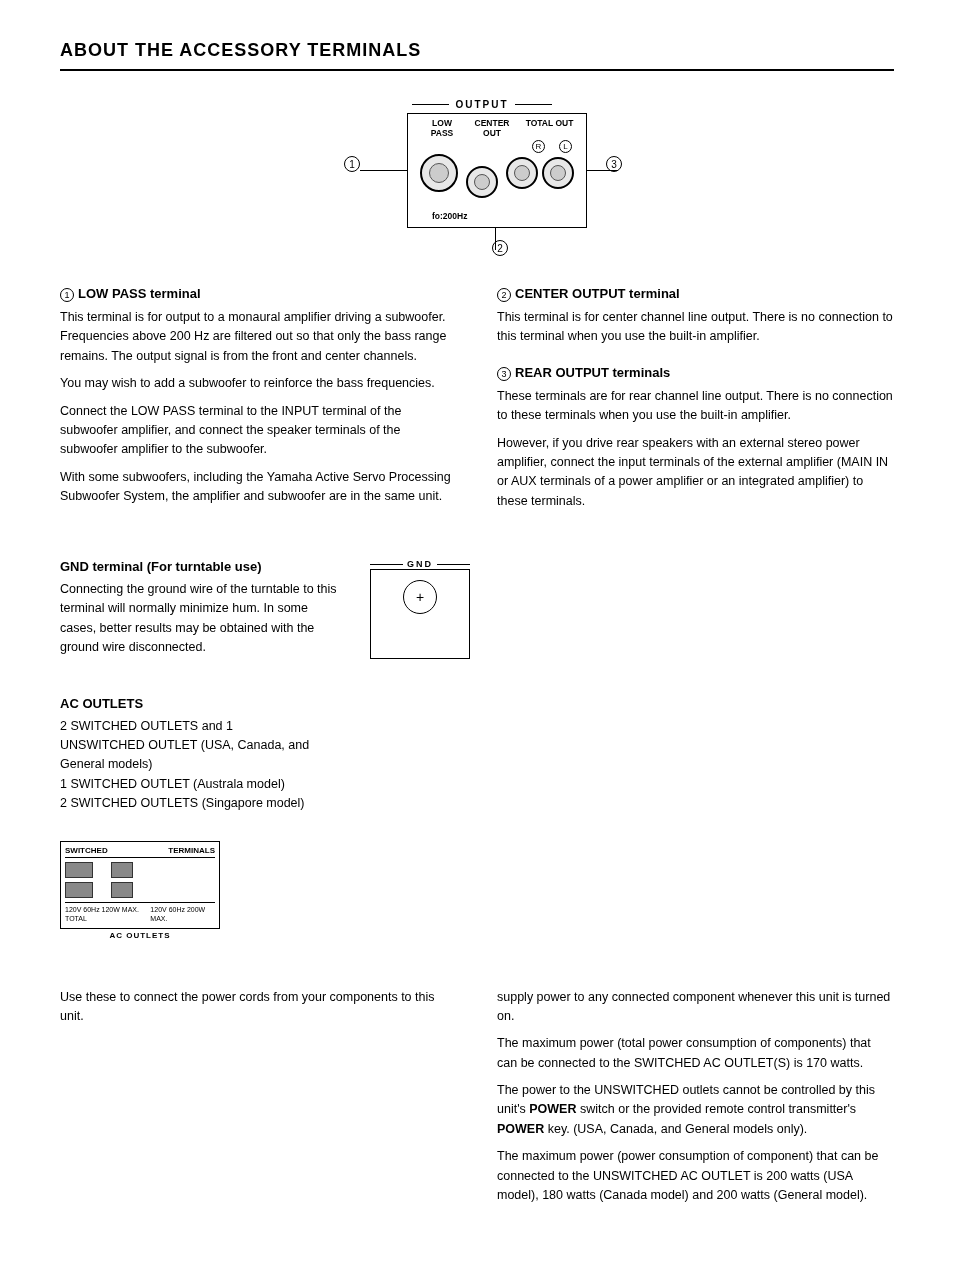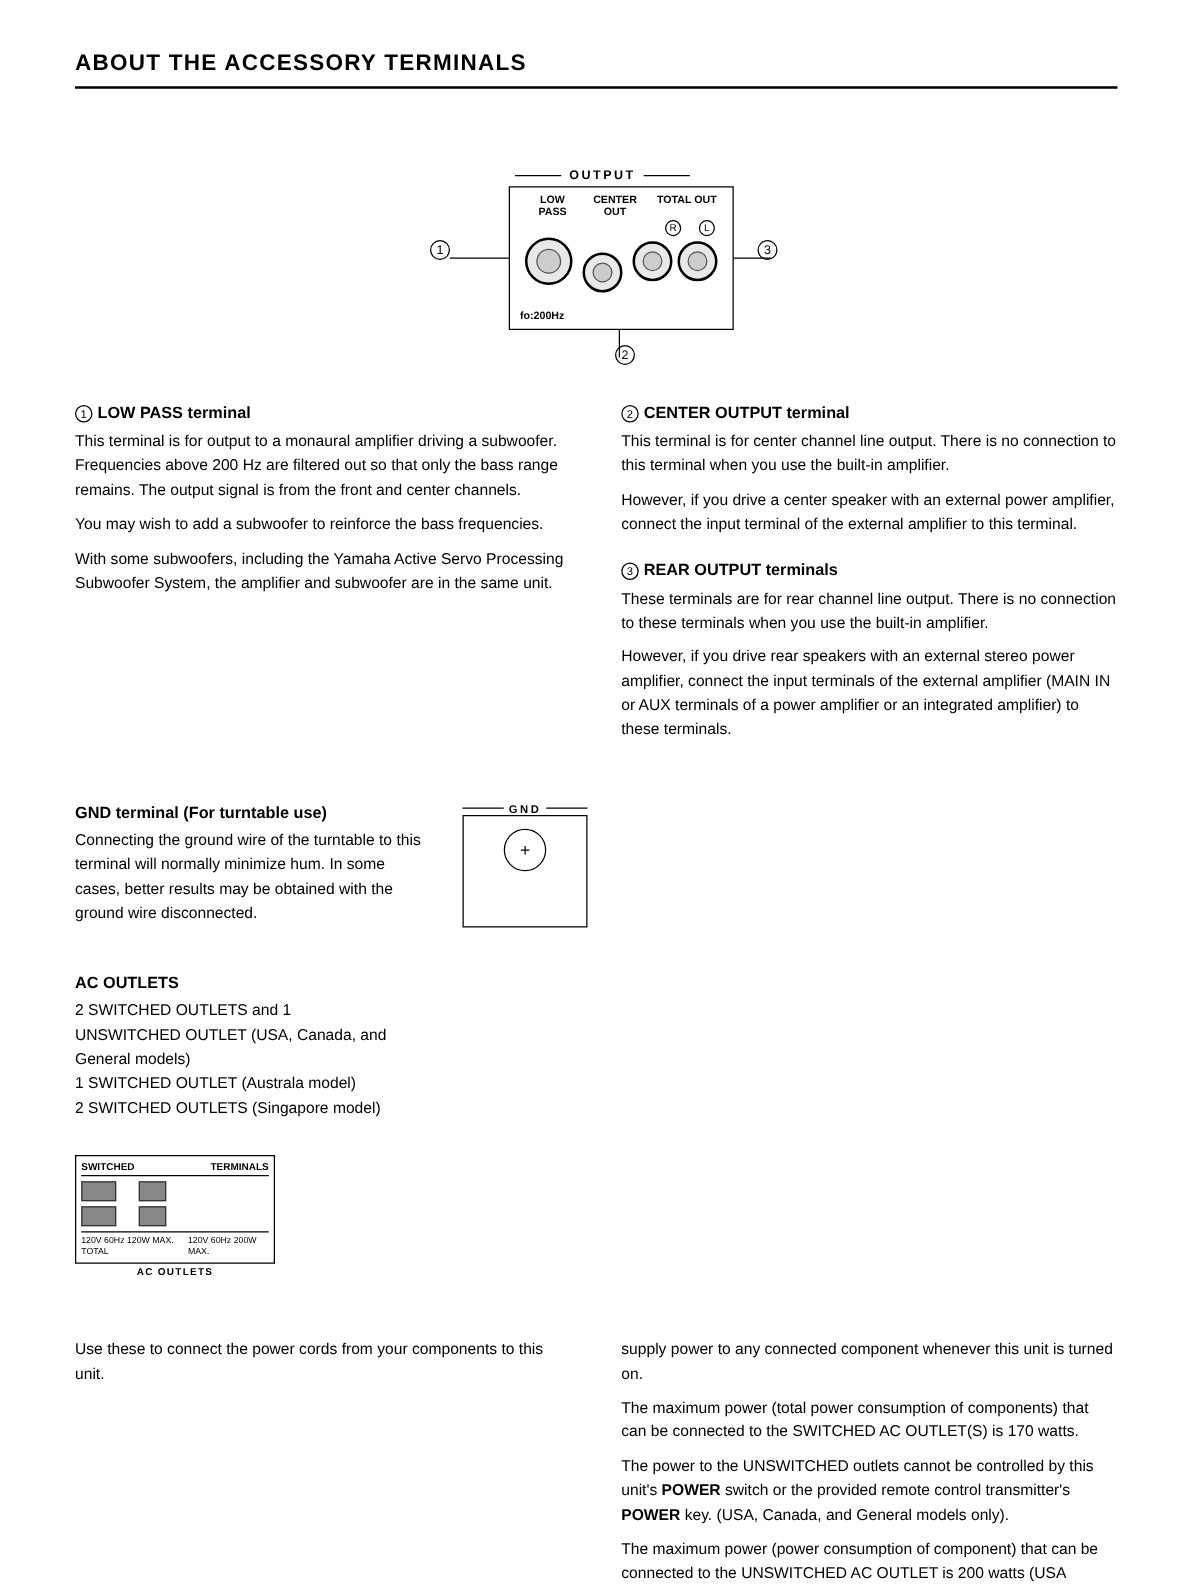--- a/index.html
+++ b/index.html
@@ -26,21 +26,20 @@
     .diagram-container {
       display: flex;
       justify-content: center;
       margin-bottom: 30px;
     }
 
     .diagram {
       position: relative;
       width: 320px;
       height: 160px;
-      margin-top: 36px;
     }
 
     .output-box {
       position: absolute;
       top: 20px;
       left: 50px;
       width: 220px;
       height: 110px;
       border: 1.5px solid #000;
     }
@@ -297,21 +296,21 @@
         <div style="display:flex;gap:4px;align-items:center;">
           <div class="knob knob-small">
             <div class="knob-inner"></div>
           </div>
           <div class="knob knob-small">
             <div class="knob-inner"></div>
           </div>
         </div>
       </div>
 
-      <div style="position:absolute;bottom:6px;left:8px;font-size:8.5px;font-weight:bold;">fo:200Hz</div>
+      <div style="position:absolute;bottom:6px;left:24px;font-size:8.5px;font-weight:bold;">fo:200Hz</div>
     </div>
 
     <div class="circle-num num-1">1</div>
 
     <div class="circle-num" style="position:absolute;bottom:0px;left:175px;">2</div>
 
     <div class="circle-num num-3">3</div>
 
     <div style="position:absolute;top:79px;left:43px;width:48px;height:1px;background:#000;"></div>
 
@@ -324,34 +323,34 @@
 <div class="two-col">
   <div class="col-left">
     <div class="section-sub">
       <div class="section-heading">
         <span class="circle-num" style="font-size:9px;width:14px;height:14px;">1</span>
         <span>LOW PASS terminal</span>
       </div>
       <div class="section-body">
         <p>This terminal is for output to a monaural amplifier driving a subwoofer. Frequencies above 200 Hz are filtered out so that only the bass range remains. The output signal is from the front and center channels.</p>
         <p>You may wish to add a subwoofer to reinforce the bass frequencies.</p>
+        <p>Connect the LOW PASS terminal to the INPUT terminal of the subwoofer amplifier, and connect the speaker terminals of the subwoofer amplifier to the subwoofer.</p>
         <p>With some subwoofers, including the Yamaha Active Servo Processing Subwoofer System, the amplifier and subwoofer are in the same unit.</p>
       </div>
     </div>
   </div>
 
   <div class="col-right">
     <div class="section-sub">
       <div class="section-heading">
         <span class="circle-num" style="font-size:9px;width:14px;height:14px;">2</span>
         <span>CENTER OUTPUT terminal</span>
       </div>
       <div class="section-body">
         <p>This terminal is for center channel line output. There is no connection to this terminal when you use the built-in amplifier.</p>
-        <p>However, if you drive a center speaker with an external power amplifier, connect the input terminal of the external amplifier to this terminal.</p>
       </div>
     </div>
 
     <div class="section-sub">
       <div class="section-heading">
         <span class="circle-num" style="font-size:9px;width:14px;height:14px;">3</span>
         <span>REAR OUTPUT terminals</span>
       </div>
       <div class="section-body">
         <p>These terminals are for rear channel line output. There is no connection to these terminals when you use the built-in amplifier.</p>

